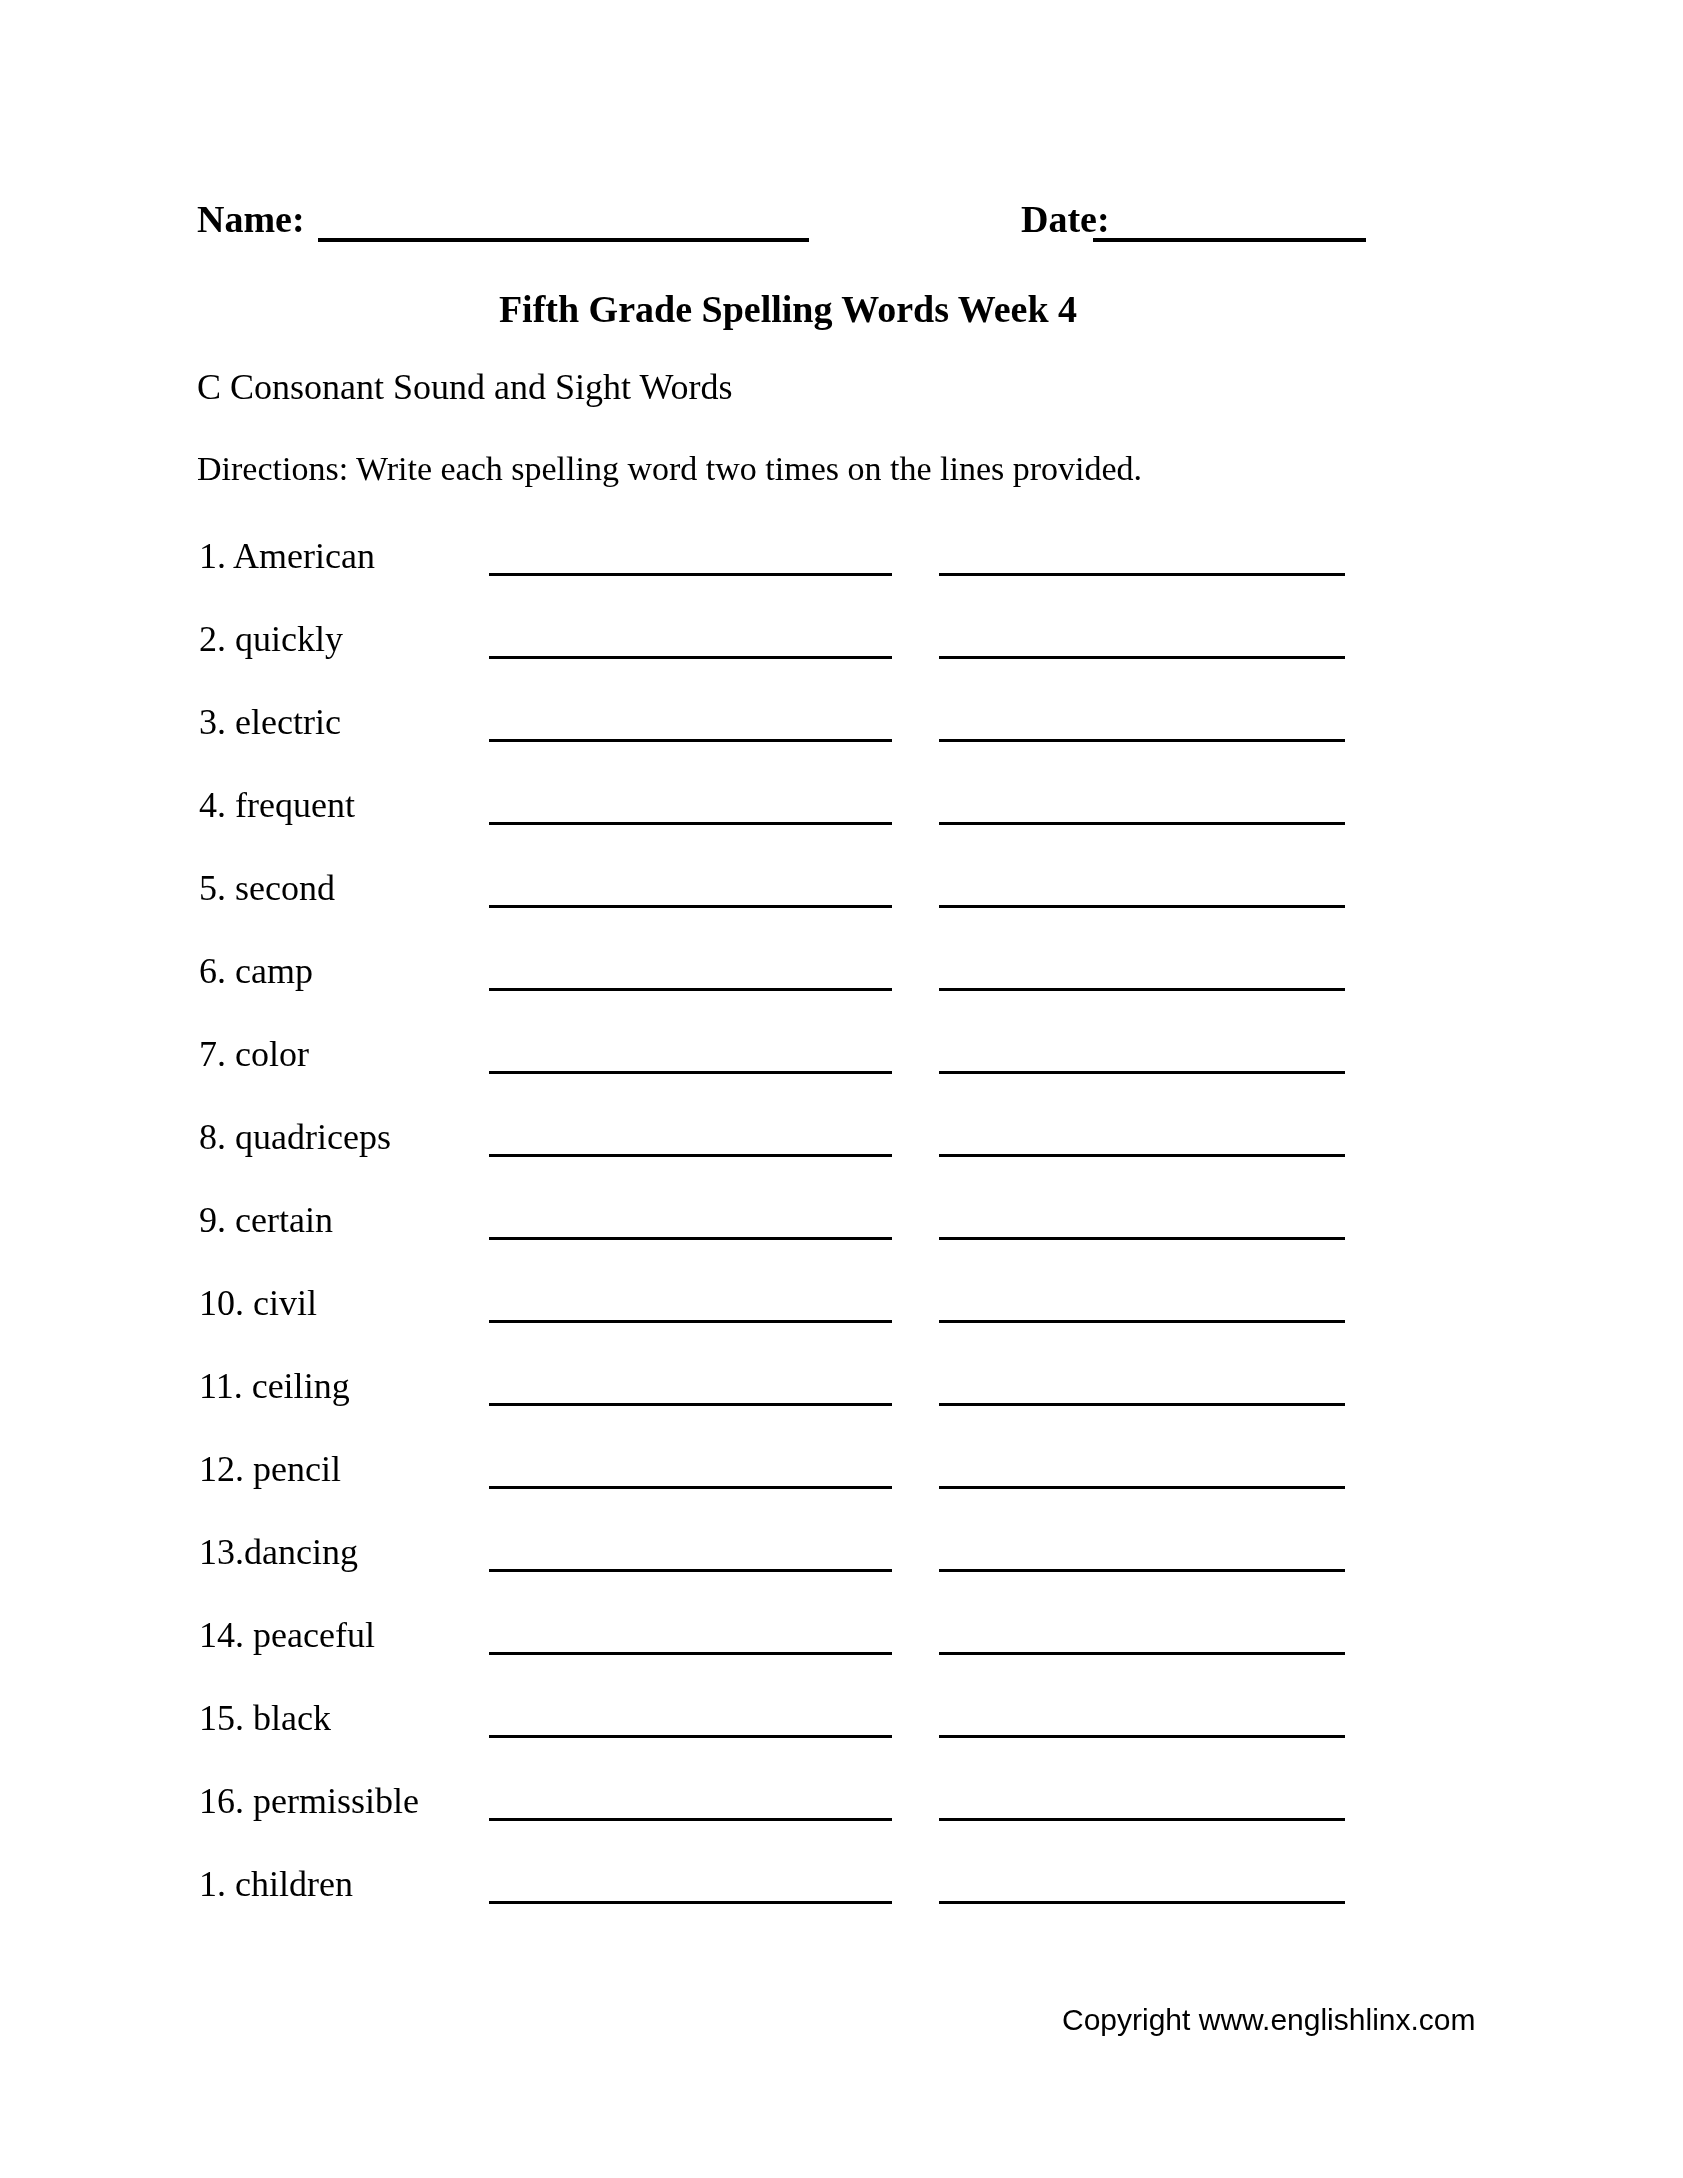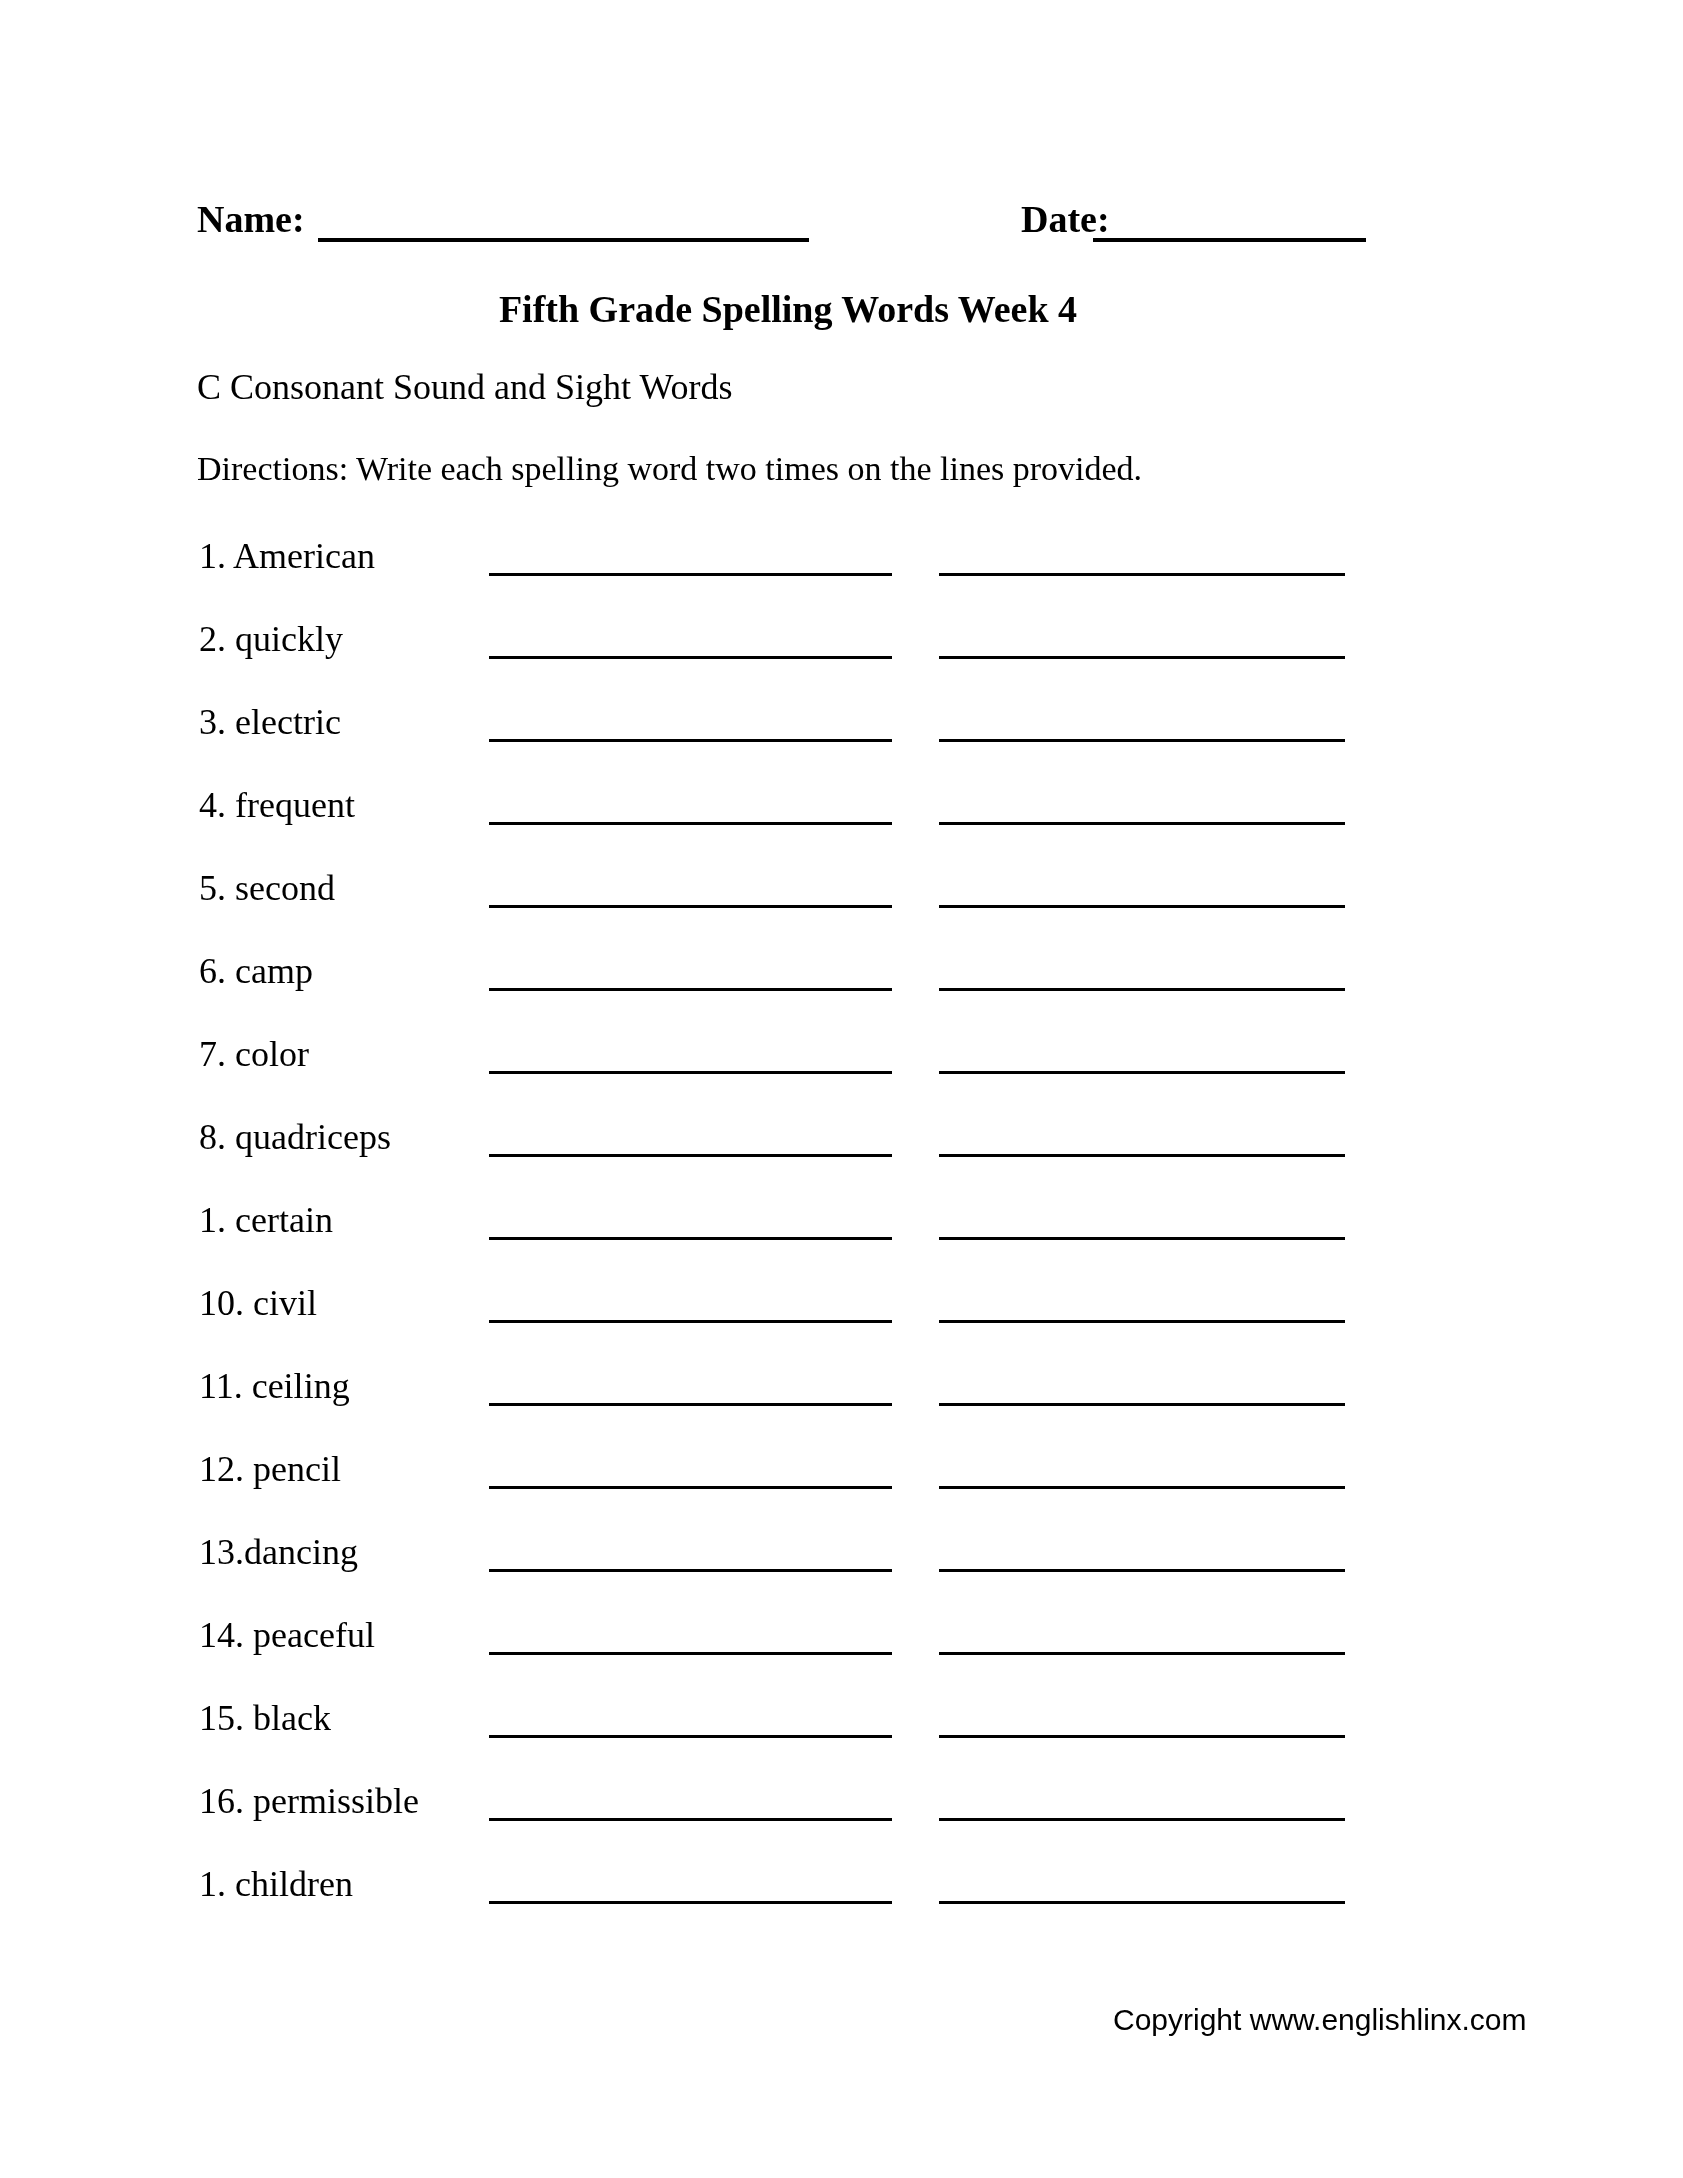--- a/index.html
+++ b/index.html
@@ -103,21 +103,21 @@
     top: 33px;
     height: 0;
     border-bottom: 3px solid #000000;
   }
   .blank.b1 { left: 489px;  width: 403px; }
   .blank.b2 { left: 939px;  width: 406px; }
 
   
   .footer {
     position: absolute;
-    left: 1113px;
+    left: 1062px;
     top: 2002px;
     font-family: "Liberation Sans", sans-serif;
     font-size: 30px;
     line-height: 36px;
   }
 </style>
 </head>
 <body>
 
 <div class="page">
@@ -176,21 +176,21 @@
       <div class="blank b2"></div>
     </div>
 
     <div class="row">
       <span class="word">8. quadriceps</span>
       <div class="blank b1"></div>
       <div class="blank b2"></div>
     </div>
 
     <div class="row">
-      <span class="word">1. certain</span>
+      <span class="word">9. certain</span>
       <div class="blank b1"></div>
       <div class="blank b2"></div>
     </div>
 
     <div class="row">
       <span class="word">10. civil</span>
       <div class="blank b1"></div>
       <div class="blank b2"></div>
     </div>
 

